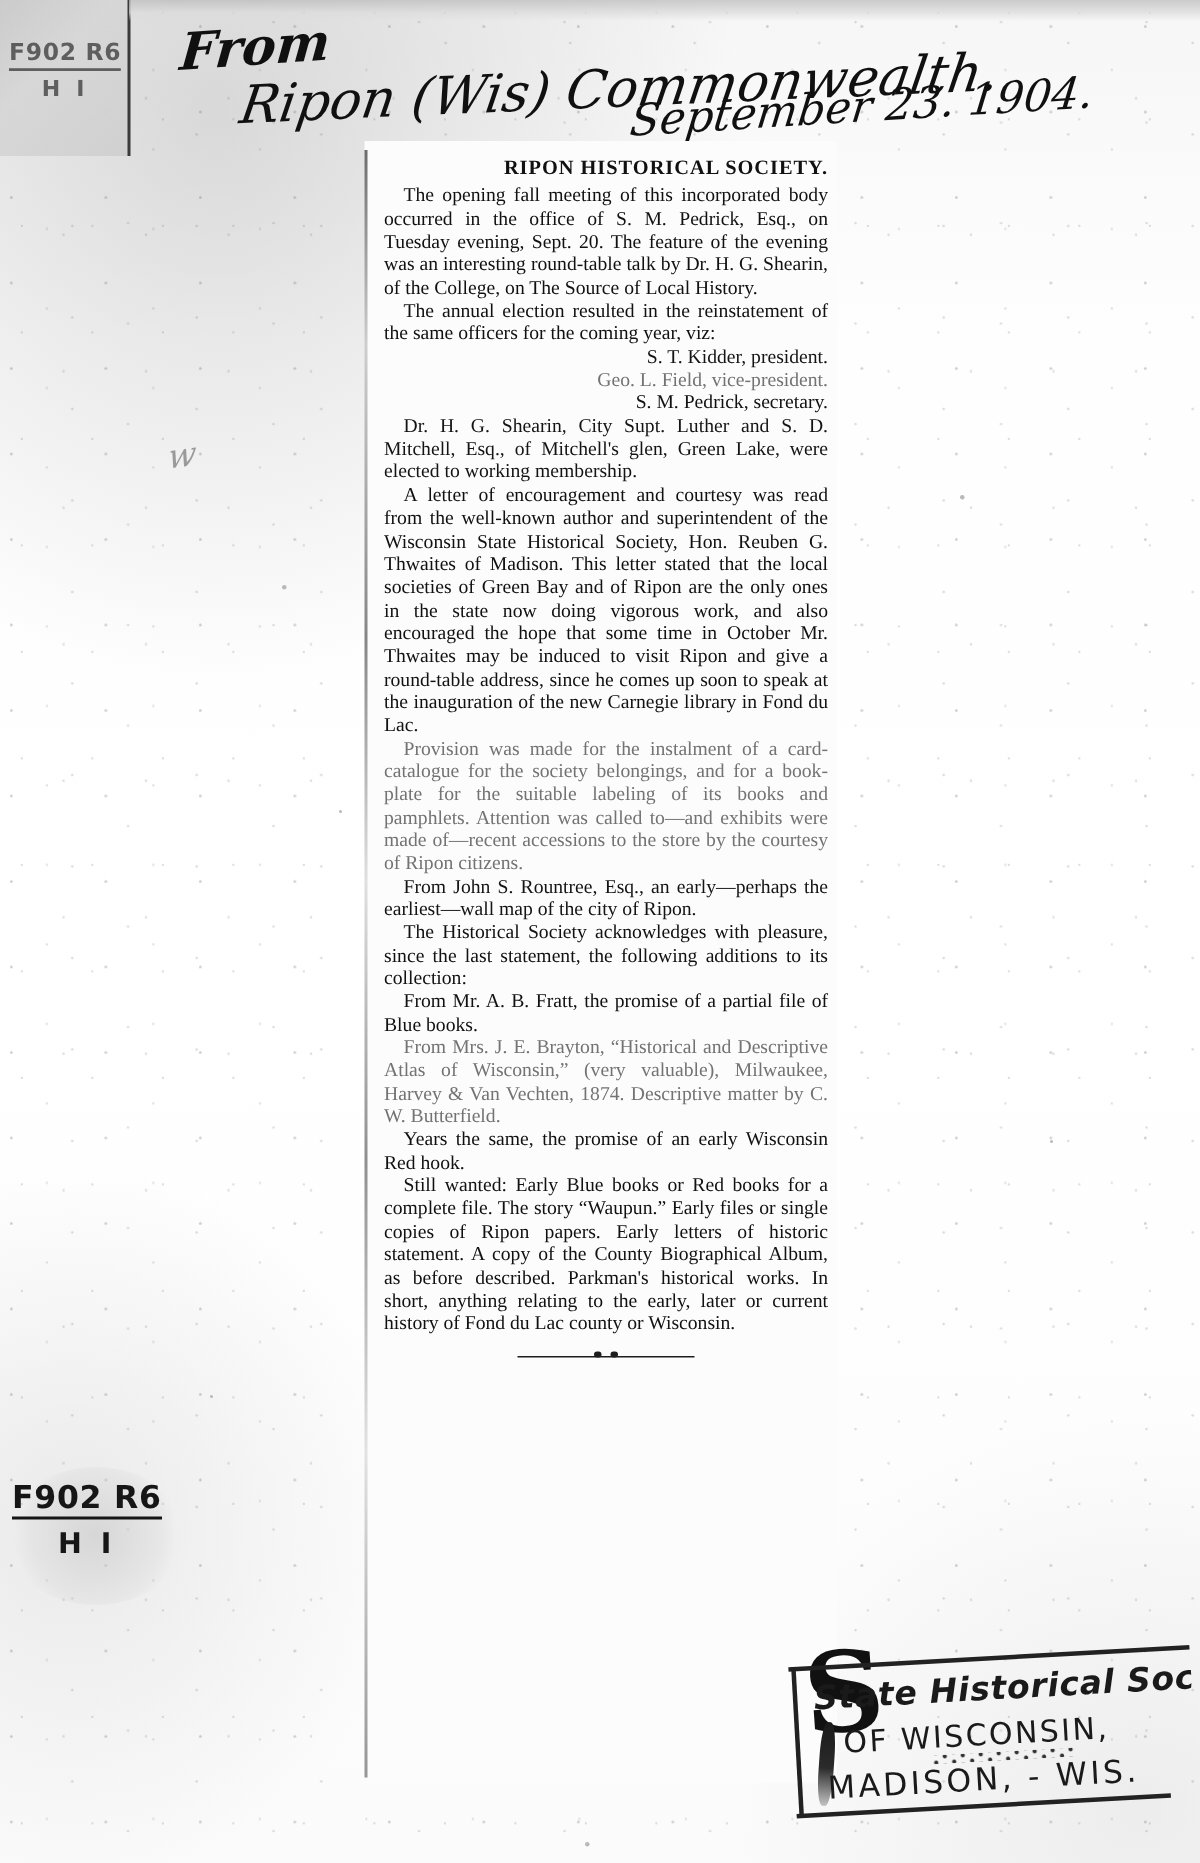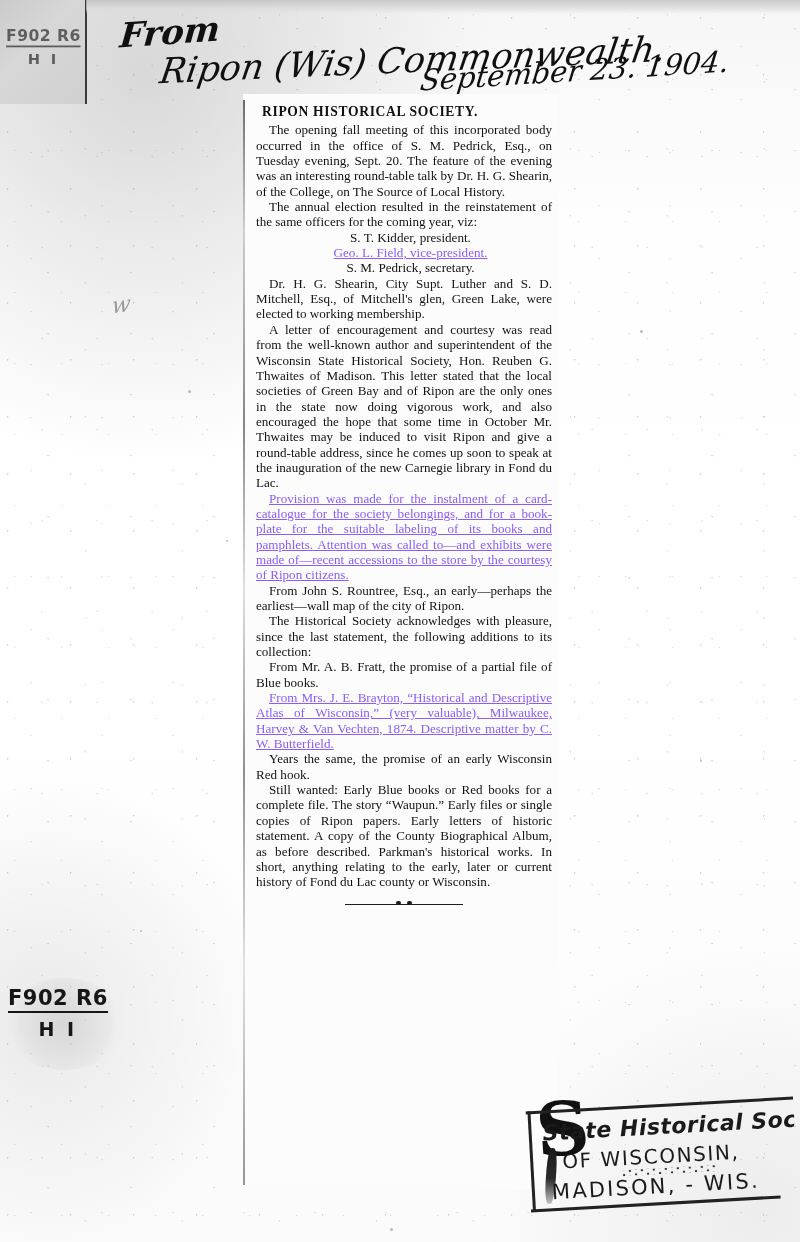--- a/index.html
+++ b/index.html
@@ -171,37 +171,37 @@
     text-align: justify;
     text-justify: inter-word;
     font-family: "Liberation Serif", serif;
   }
 
   .headline {
     font-family: "Liberation Serif", serif;
     font-weight: 700;
     font-size: 13.6px;
     letter-spacing: .65px;
-    text-align: left;
+    text-align: right;
     margin: 0 0 3px 0;
     padding-left: 6px;
   }
 
   .article p {
     margin: 0;
     text-indent: 13px;
   }
   .article p.roster {
     text-indent: 13px;
-    text-align: center;
+    text-align: right;
   }
 
   
   .article p:nth-of-type(3n)  { color: #141414; }
-  .article p:nth-of-type(4n)  { color: #8b5cf6; text-decoration: underline; }
+  .article p:nth-of-type(4n)  { color: #737373; }
 
   .end-rule {
     position: relative;
     width: 118px;
     height: 12px;
     margin: 9px auto 0 auto;
   }
   .end-rule .bar {
     position: absolute;
     top: 5px; left: 0;

